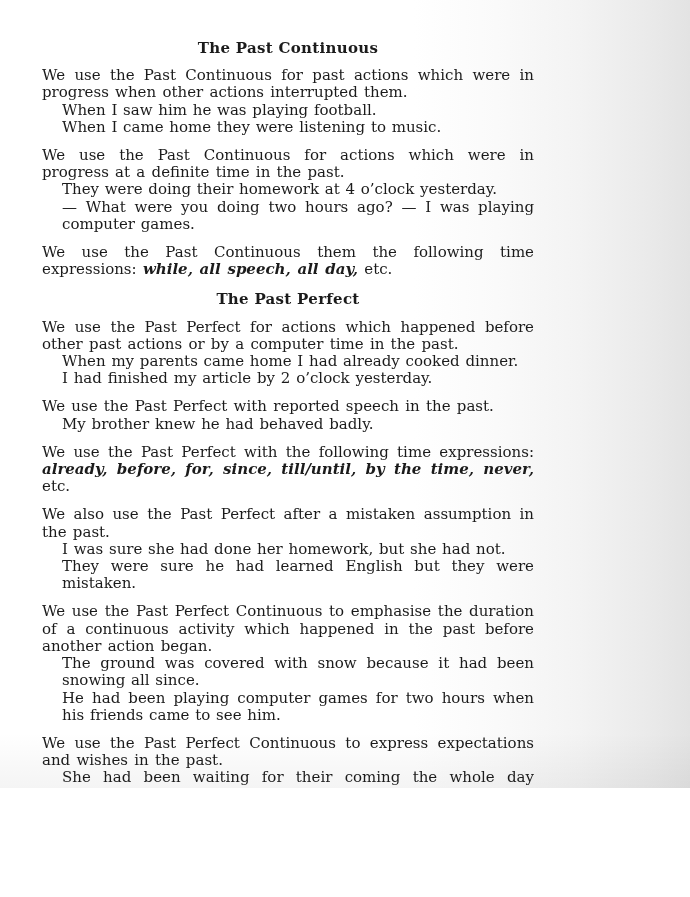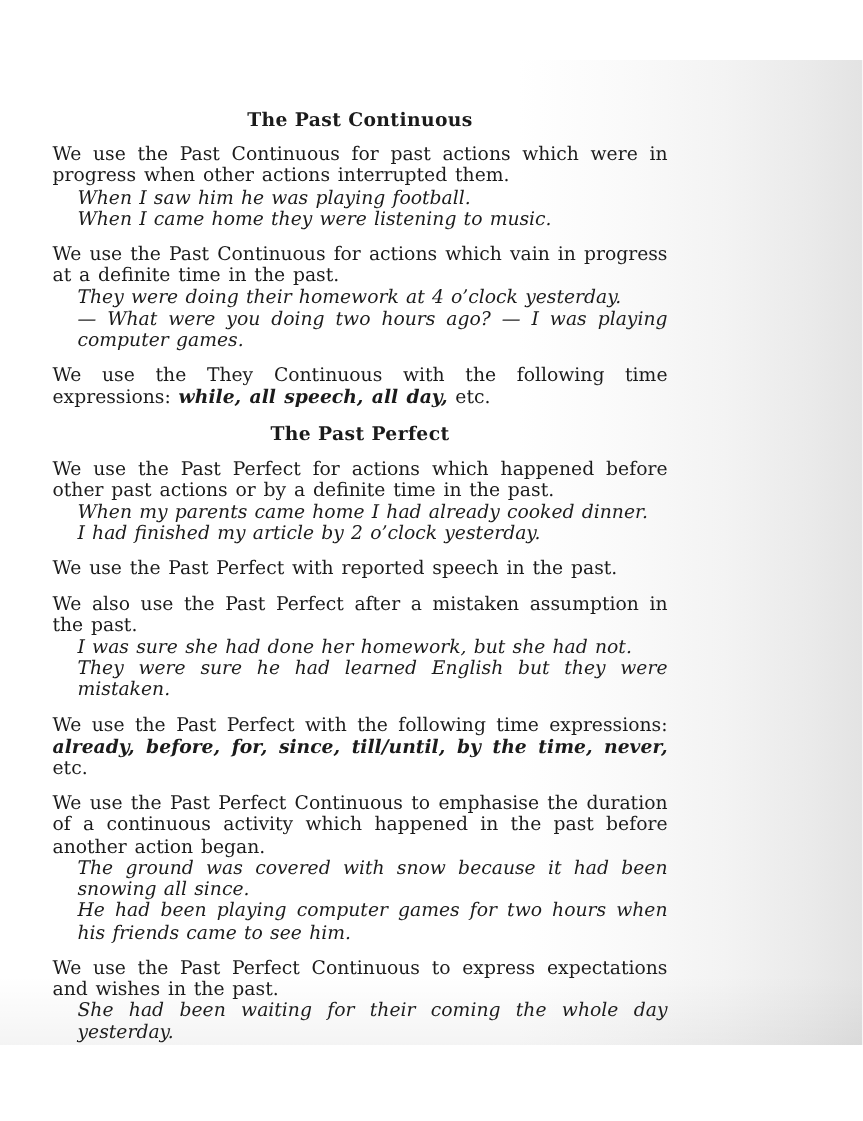--- a/index.html
+++ b/index.html
@@ -10,21 +10,20 @@
   .page {
     position: relative;
     width: 690px;
     height: 788px;
     overflow: hidden;
     font-family: "DejaVu Serif", "Liberation Serif", serif;
     color: #1b1b1b;
     background:
       linear-gradient(to bottom, rgba(0,0,0,0) 93%, rgba(0,0,0,0.045) 100%),
       linear-gradient(to right, #ffffff 0%, #ffffff 60%, #fafafa 72%, #f3f3f3 84%, #eaeaea 94%, #e3e3e3 100%);
-    margin-top: 48px;
   }
   .content {
     position: absolute;
     left: 42px;
     top: 40px;
     width: 492px;
     font-size: 15px;
     line-height: 17.2px;
   }
   .section-heading {
@@ -49,21 +48,20 @@
   }
   .seg-bold-italic {
     font-weight: bold;
     font-style: italic;
   }
   .examples {
     padding-left: 20px;
   }
   .example {
     margin: 0;
-    font-style: italic;
     text-align: justify;
     word-spacing: 1px;
   }
   .page-number {
     position: absolute;
     right: 44px;
     top: 836px;
     font-family: "Liberation Sans", sans-serif;
     font-weight: bold;
     font-size: 26px;
@@ -80,51 +78,52 @@
   <div class="content">
       <div class="section-heading">The Past Continuous</div>
       <div class="block">
         <p class="rule"><span class="seg-bold">We use the Past Continuous for past actions which were in progress when other actions interrupted them.</span></p>
         <div class="examples">
           <p class="example">When I saw him he was playing football.</p>
           <p class="example">When I came home they were listening to music.</p>
         </div>
       </div>
       <div class="block">
-        <p class="rule"><span class="seg-bold">We use the Past Continuous for actions which vain in progress at a definite time in the past.</span></p>
+        <p class="rule"><span class="seg-bold">We use the Past Continuous for actions which were in progress at a definite time in the past.</span></p>
         <div class="examples">
           <p class="example">They were doing their homework at 4 o’clock yesterday.</p>
           <p class="example">— What were you doing two hours ago? — I was playing computer games.</p>
         </div>
       </div>
       <div class="block">
-        <p class="rule"><span class="seg-bold">We use the They Continuous with the following time expressions: </span><span class="seg-bold-italic">while, all speech, all day,</span><span class="seg-bold"> etc.</span></p>
+        <p class="rule"><span class="seg-bold">We use the Past Continuous them the following time expressions: </span><span class="seg-bold-italic">while, all speech, all day,</span><span class="seg-bold"> etc.</span></p>
       </div>
       <div class="section-heading">The Past Perfect</div>
       <div class="block">
-        <p class="rule"><span class="seg-bold">We use the Past Perfect for actions which happened before other past actions or by a definite time in the past.</span></p>
+        <p class="rule"><span class="seg-bold">We use the Past Perfect for actions which happened before other past actions or by a computer time in the past.</span></p>
         <div class="examples">
           <p class="example">When my parents came home I had already cooked dinner.</p>
           <p class="example">I had finished my article by 2 o’clock yesterday.</p>
         </div>
       </div>
       <div class="block">
         <p class="rule"><span class="seg-bold">We use the Past Perfect with reported speech in the past.</span></p>
         <div class="examples">
+          <p class="example">My brother knew he had behaved badly.</p>
         </div>
+      </div>
+      <div class="block">
+        <p class="rule"><span class="seg-bold">We use the Past Perfect with the following time expressions: </span><span class="seg-bold-italic">already, before, for, since, till/until, by the time, never,</span><span class="seg-bold"> etc.</span></p>
       </div>
       <div class="block">
         <p class="rule"><span class="seg-bold">We also use the Past Perfect after a mistaken assumption in the past.</span></p>
         <div class="examples">
           <p class="example">I was sure she had done her homework, but she had not.</p>
           <p class="example">They were sure he had learned English but they were mistaken.</p>
         </div>
-      </div>
-      <div class="block">
-        <p class="rule"><span class="seg-bold">We use the Past Perfect with the following time expressions: </span><span class="seg-bold-italic">already, before, for, since, till/until, by the time, never,</span><span class="seg-bold"> etc.</span></p>
       </div>
       <div class="block">
         <p class="rule"><span class="seg-bold">We use the Past Perfect Continuous to emphasise the duration of a continuous activity which happened in the past before another action began.</span></p>
         <div class="examples">
           <p class="example">The ground was covered with snow because it had been snowing all since.</p>
           <p class="example">He had been playing computer games for two hours when his friends came to see him.</p>
         </div>
       </div>
       <div class="block">
         <p class="rule"><span class="seg-bold">We use the Past Perfect Continuous to express expectations and wishes in the past.</span></p>

